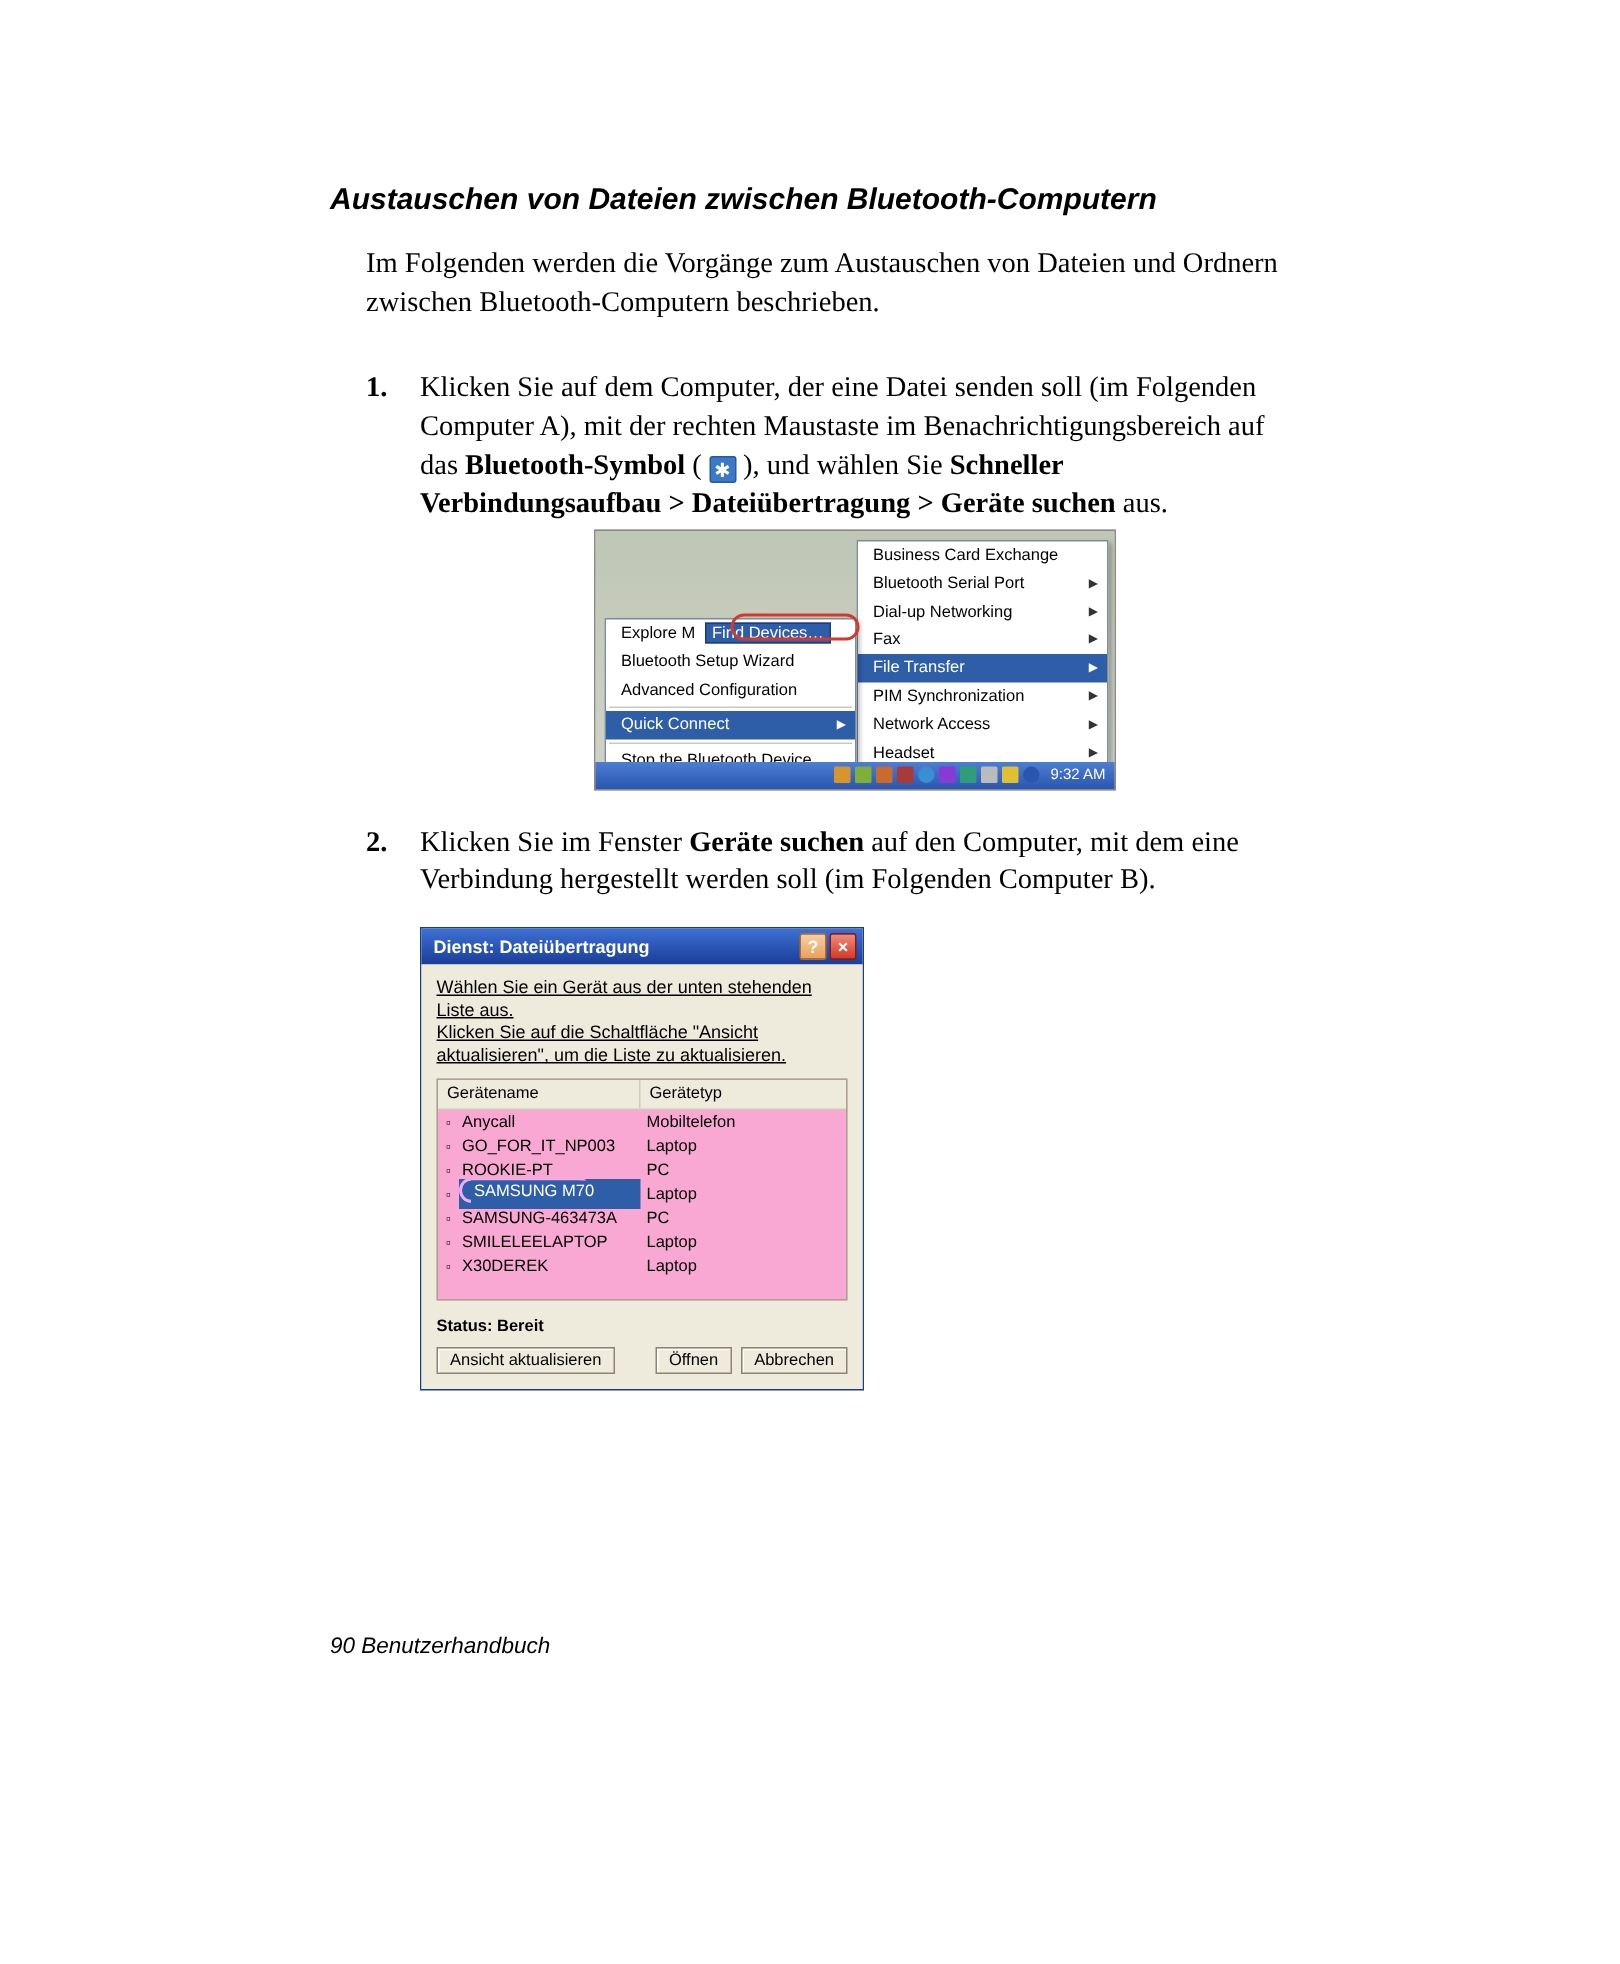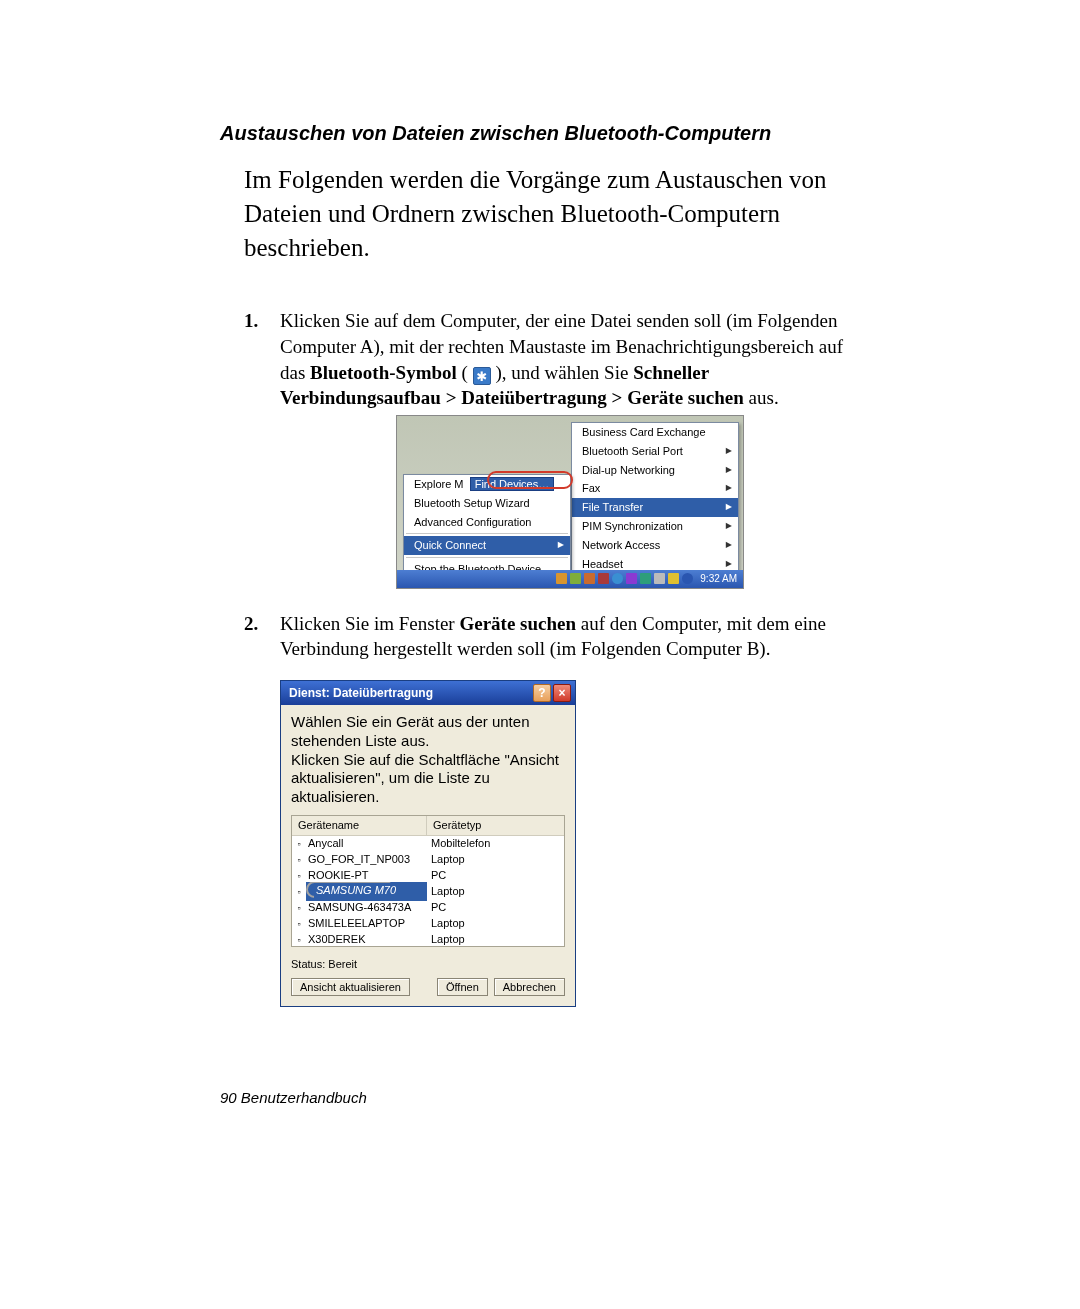--- a/index.html
+++ b/index.html
@@ -14,23 +14,23 @@
   .page {
     padding: 122px 220px 0 220px;
   }
   .section-title {
     font-family: Arial, Helvetica, sans-serif;
     font-style: italic;
     font-size: 20px;
     margin-bottom: 18px;
   }
   .intro {
-    font-size: 25px;
+    font-size: 19px;
     line-height: 1.35;
-    margin-bottom: 44px;
+    margin-bottom: 32px;
     padding-left: 24px;
   }
   ol.steps {
     list-style: none;
     counter-reset: step;
     padding-left: 24px;
   }
   ol.steps > li {
     counter-increment: step;
     position: relative;
@@ -156,42 +156,42 @@
     border-radius:2px;
     color:#fff;font-weight:bold;
     display:flex;align-items:center;justify-content:center;
     font-size:12px;
   }
   .tbtn.close{background:linear-gradient(180deg,#f08b7a,#d03a2a);border-color:#8a1a10;}
   .dlgbody {
     background:#efebdc;
     padding:8px 10px 10px 10px;
   }
-  .dlg-instr { font-size:15px; line-height:1.25; margin-bottom:8px;}
+  .dlg-instr { font-size:12px; line-height:1.25; margin-bottom:8px;text-decoration:underline;}
   .devlist {
-    background:#ffffff;
+    background:#f9a8d4;
     border:1px solid #a8a493;
-    height:132px;
+    height:148px;
     overflow:hidden;
   }
   .devhdr {
     display:flex;
     font-size:11px;
     border-bottom:1px solid #d0ccbd;
     background:#efebdc;
   }
   .devhdr .c1{width:135px;padding:2px 6px;border-right:1px solid #d0ccbd;}
   .devhdr .c2{flex:1;padding:2px 6px;}
   .devrow { display:flex; font-size:11px; height:16px; align-items:center; }
   .devrow .ic{width:14px;text-align:center;font-size:9px;}
   .devrow .c1{width:121px;padding:0 2px;white-space:nowrap;overflow:hidden;}
   .devrow .c2{flex:1;padding:0 4px;}
   .devrow.sel .c1{background:#2f5ea8;color:#fff;}
-  .rc2 { border:2px solid #a3a3a3;border-radius:12px;position:relative;margin:-1px 0 -1px -2px;width:88px;height:17px;display:inline-block;font-style:italic;}
-  .status {font-size:11px;margin:10px 0 2px 0;}
+  .rc2 { border:2px solid #f0abfc;border-radius:12px;position:relative;margin:-1px 0 -1px -2px;width:88px;height:17px;display:inline-block;}
+  .status {font-size:11px;margin:10px 0 2px 0;font-weight:bold;}
   .btnrow{display:flex;justify-content:space-between;align-items:center;margin-top:6px;}
   .wbtn{
     background:#efebdc;border:1px solid #8a8575;
     box-shadow:inset 1px 1px 0 #fff;
     padding:2px 8px;font-size:11px;cursor:default;
   }
   .btngroup{display:flex;gap:6px;}
 
   .footer {
     position:absolute;

